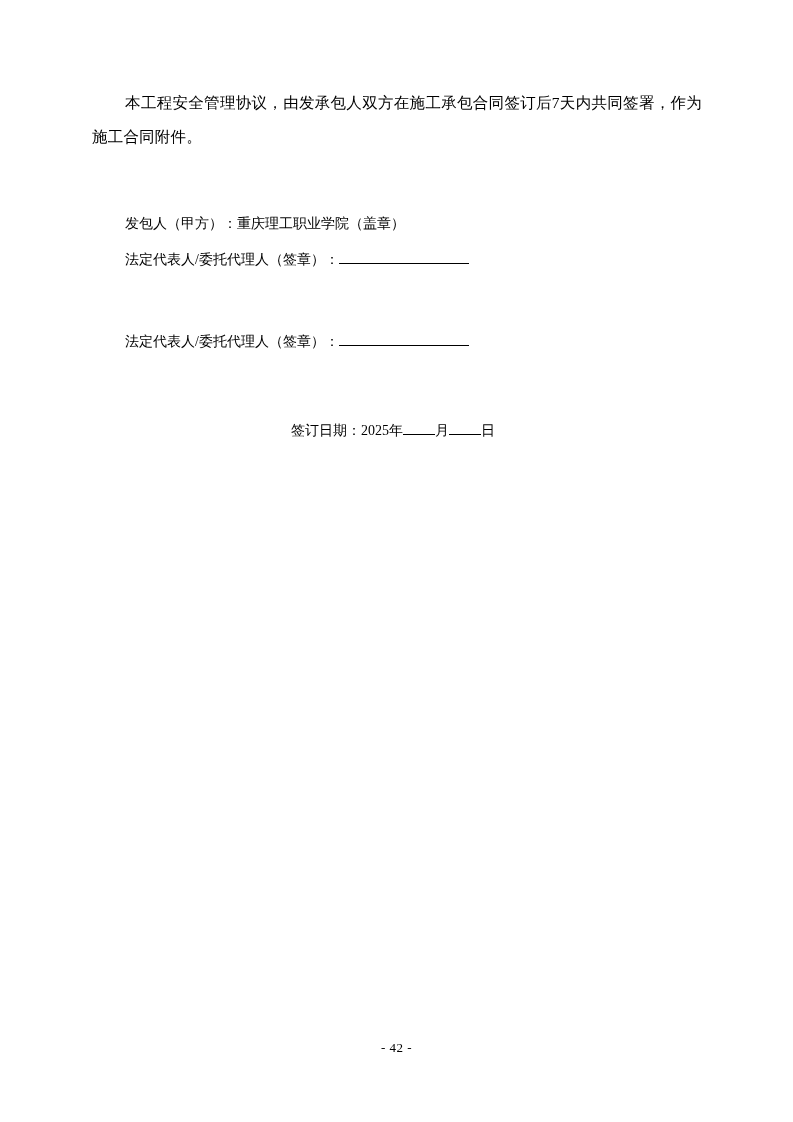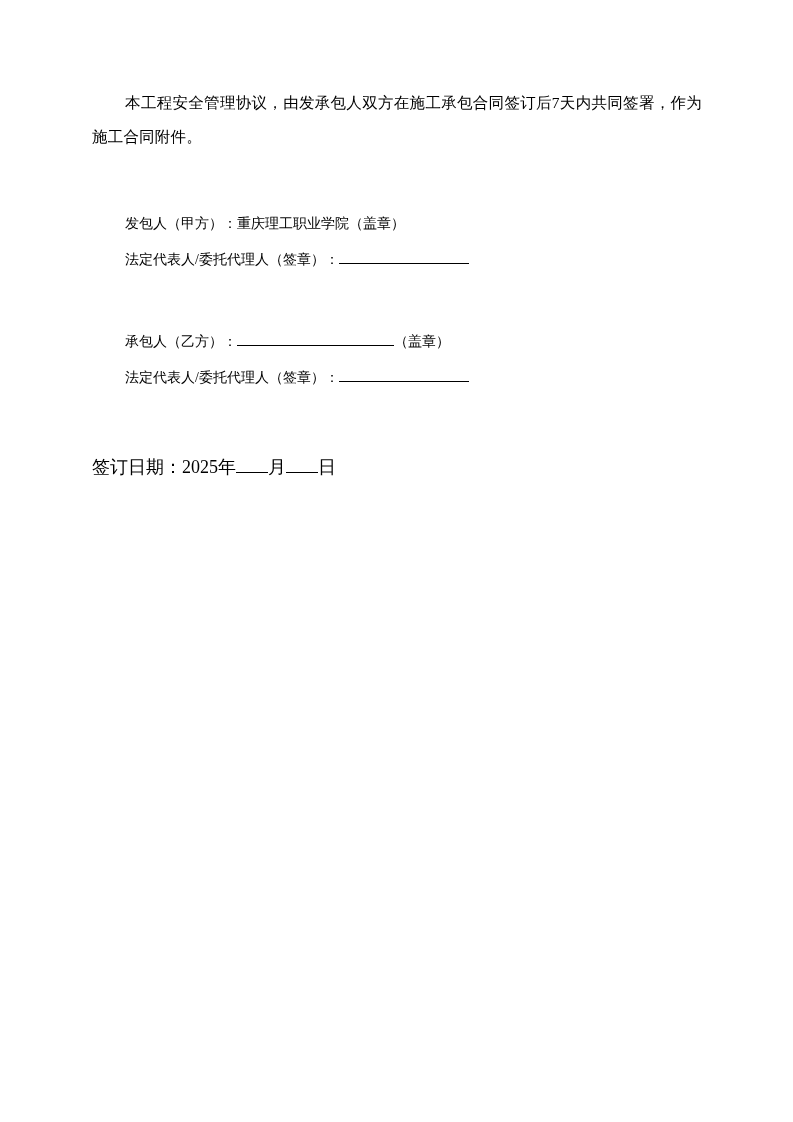--- a/index.html
+++ b/index.html
@@ -67,23 +67,23 @@
     border-bottom: 1px solid #000;
     width: 32px;
     height: 13px;
     vertical-align: baseline;
   }
   .block-second {
     margin-top: 46px;
   }
   .date-line {
     margin-top: 56px;
-    font-size: 18px;
+    font-size: 14px;
     line-height: 30px;
-    text-align: left;
+    text-align: center;
     padding-right: 8px;
     white-space: nowrap;
   }
   .footer {
     position: absolute;
     left: 0;
     top: 1040px;
     width: 793px;
     text-align: center;
     font-size: 13px;
@@ -103,26 +103,24 @@
       <div class="sig-line">
         <span>发包人（甲方）：重庆理工职业学院（盖章）</span>
       </div>
       <div class="sig-line">
         <span>法定代表人/委托代理人（签章）：</span><span class="blank-thick w130"></span>
       </div>
     </div>
 
     <div class="block-second">
       <div class="sig-line">
-        <span>承包人（乙方）：</span><span class="blank w155"></span><span>（盖章）</span>
-      </div>
-      <div class="sig-line">
         <span>法定代表人/委托代理人（签章）：</span><span class="blank-thick w130"></span>
       </div>
     </div>
 
     <div class="date-line">
       <span>签订日期：2025年</span><span class="blank-sm"></span><span>月</span><span class="blank-sm"></span><span>日</span>
     </div>
 
   </div>
 
+  <div class="footer">- 42 -</div>
 </div>
 
 </body></html>

